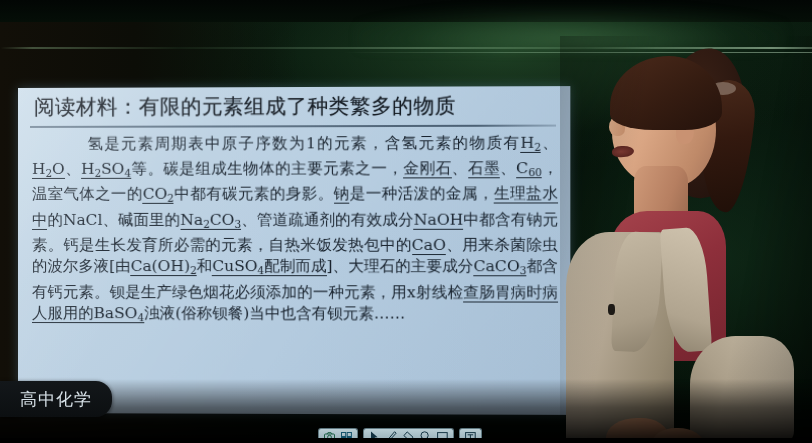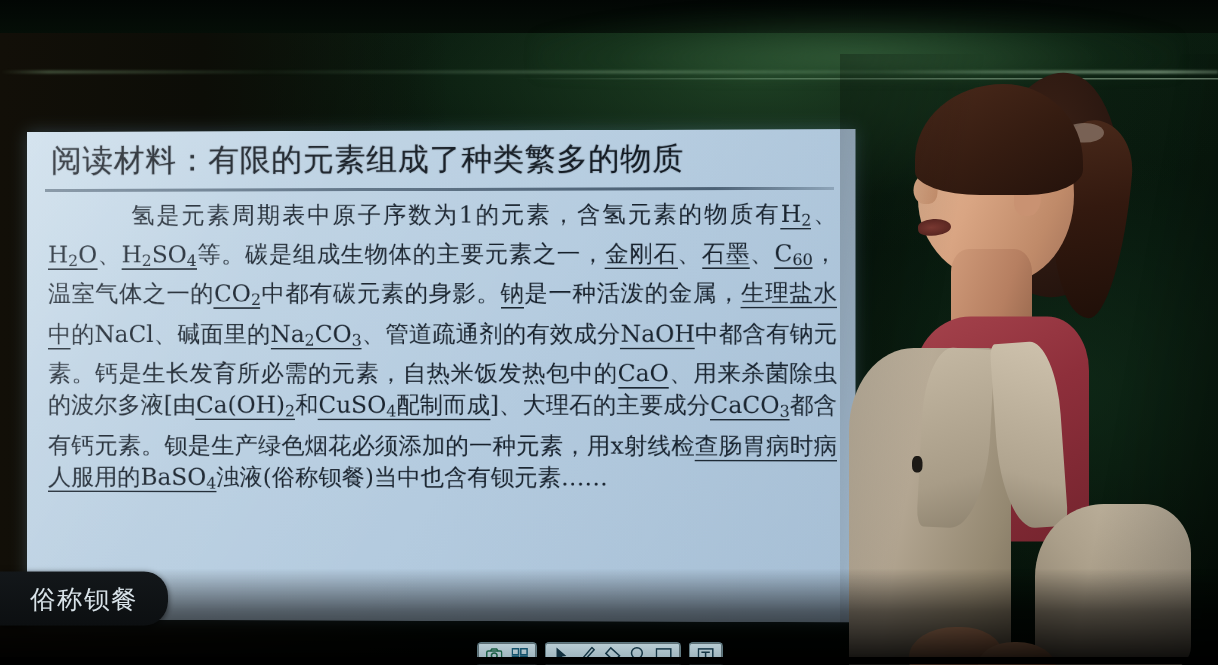--- a/index.html
+++ b/index.html
@@ -412,21 +412,21 @@
     <div class="t-mic"></div>
     <div class="t-sleeve"></div>
     <div class="t-hand"></div>
     <div class="t-hand2"></div>
     <div class="t-shade"></div>
   </div>
 
   <div class="floor-shadow"></div>
 
   <div class="watermark">
-    <span>俗称钡餐</span>
+    <span>高中化学</span>
   </div>
 
   <div class="toolbar">
 
     <div class="tb-group">
       <div class="tb-btn">
         <svg width="11" height="9" viewBox="0 0 11 9">
           <rect x="0.5" y="2" width="10" height="6.2" rx="1" fill="none" stroke="#1d5f46" stroke-width="1"></rect>
           <path d="M3 2 L3.9 0.7 L7.1 0.7 L8 2" fill="none" stroke="#1d5f46" stroke-width="1"></path>
           <circle cx="5.5" cy="5.2" r="1.9" fill="none" stroke="#1d5f46" stroke-width="1"></circle>

